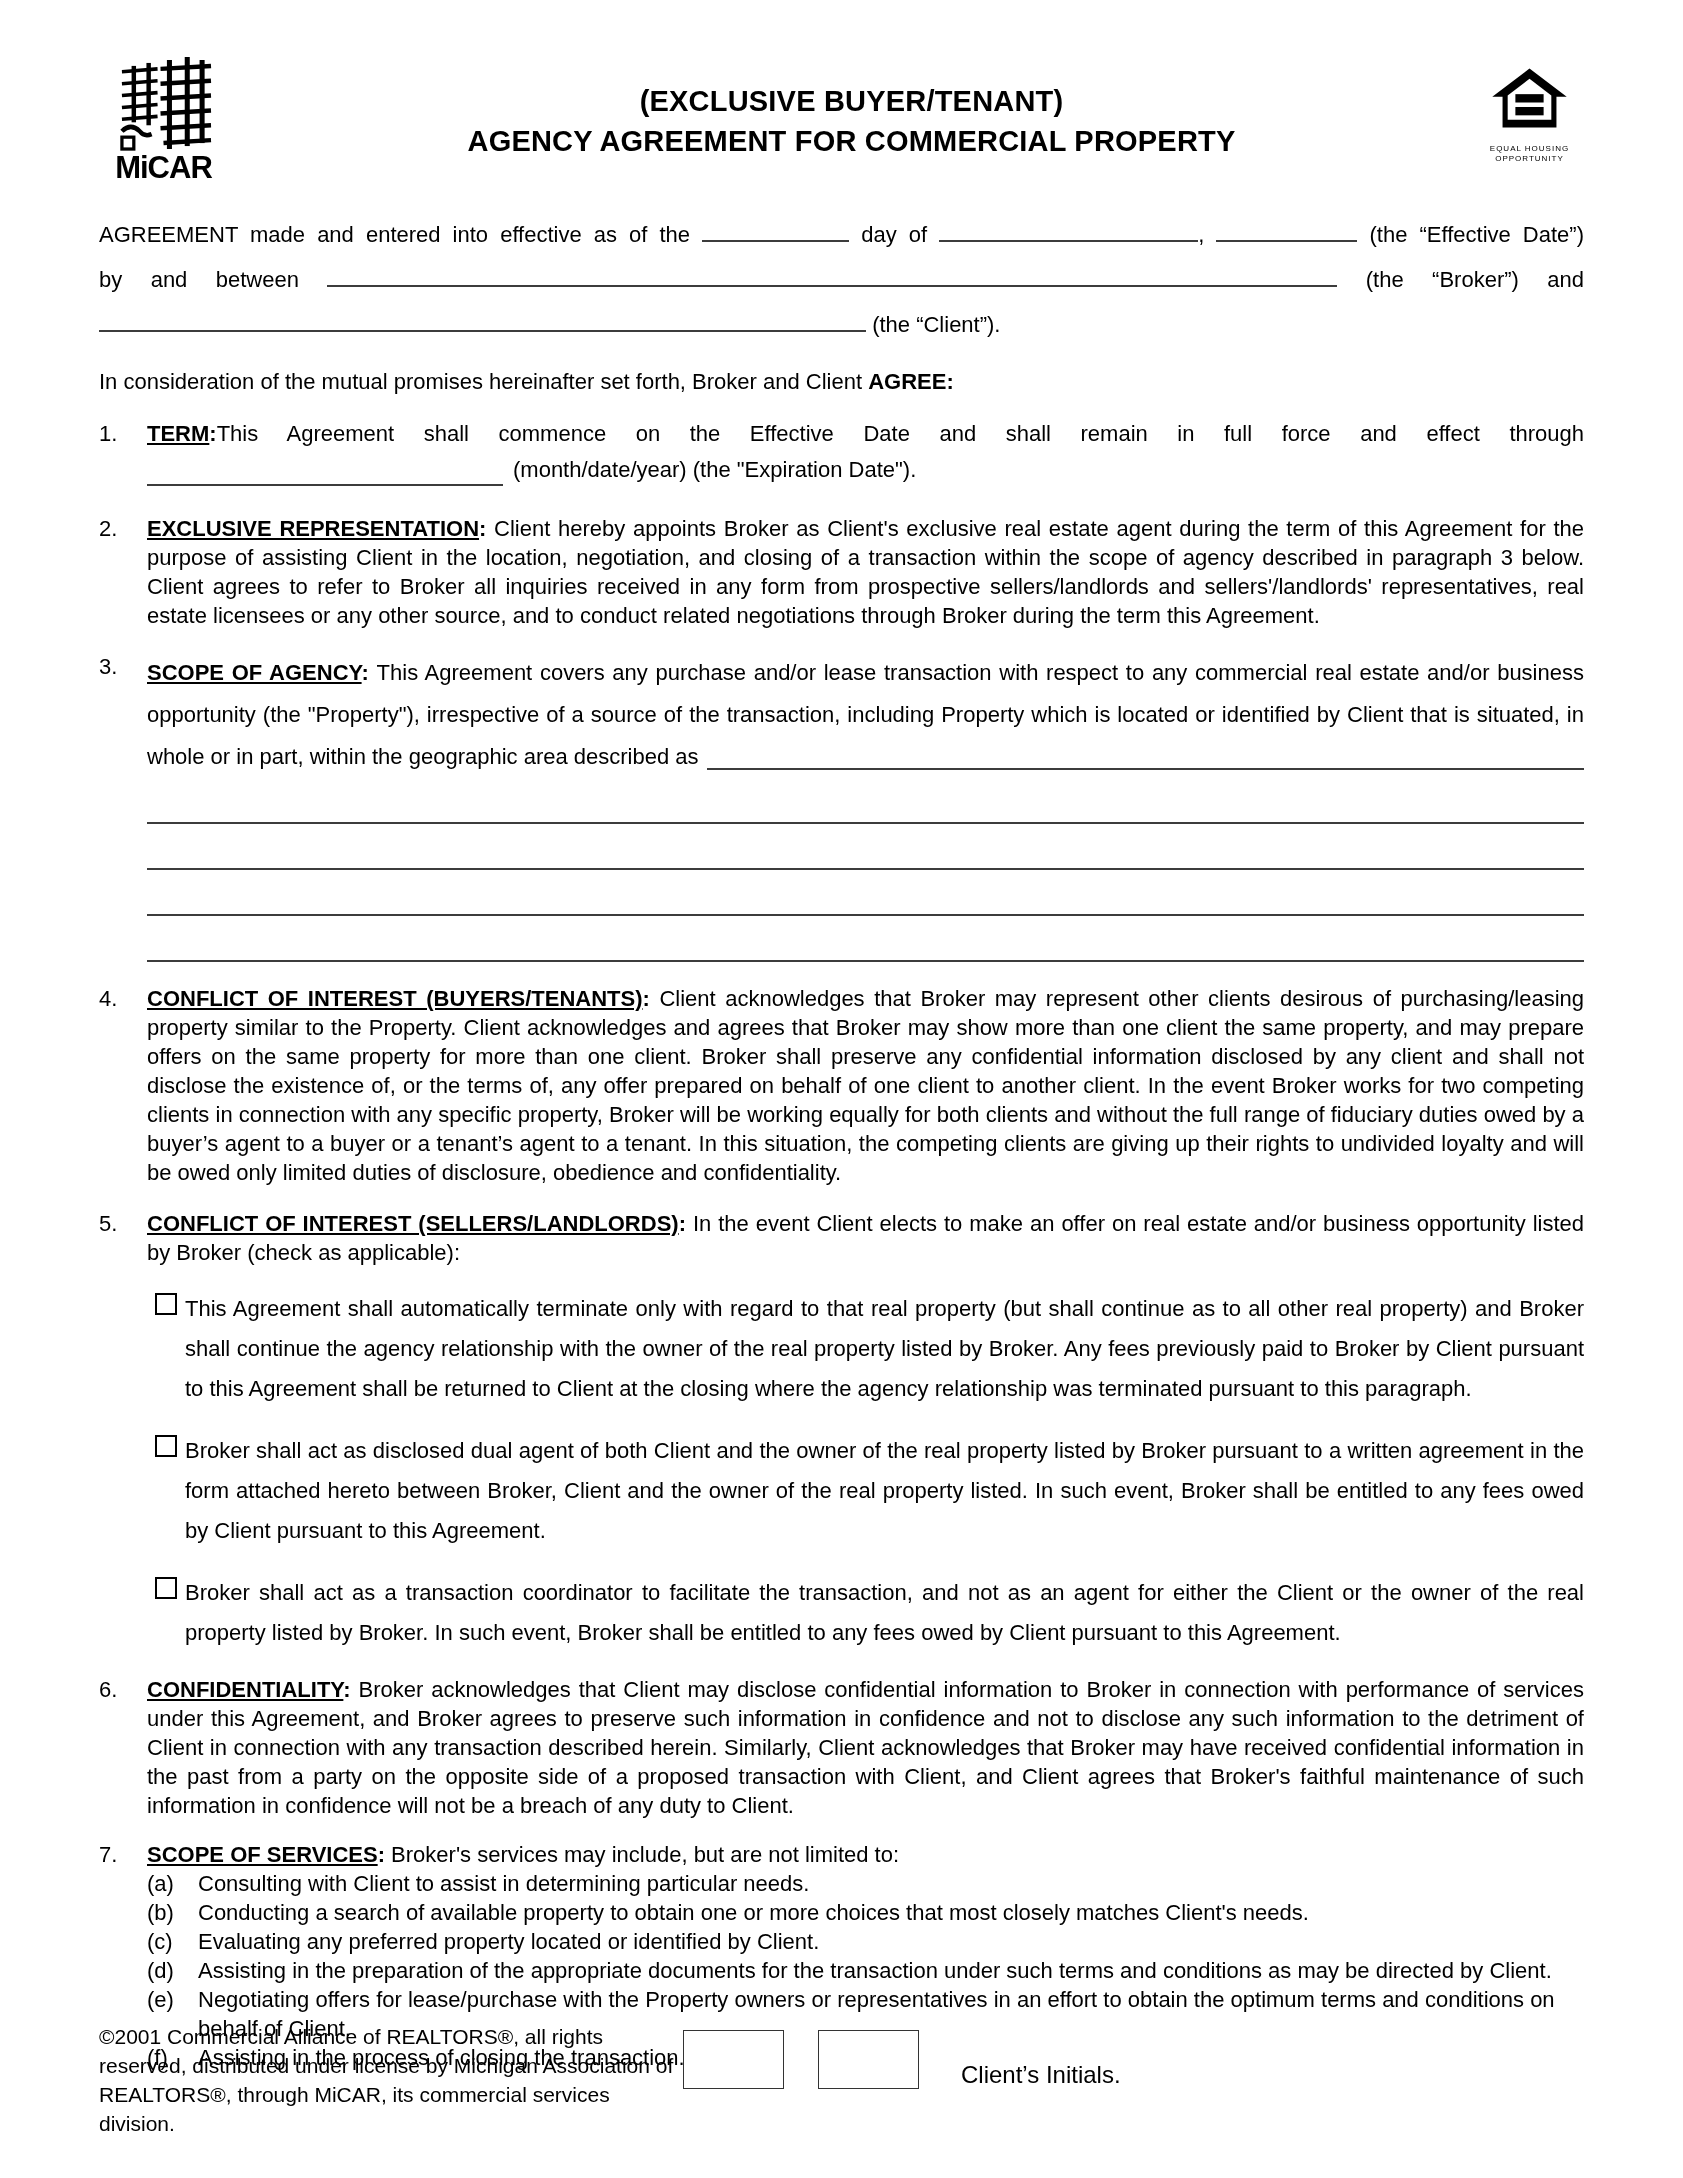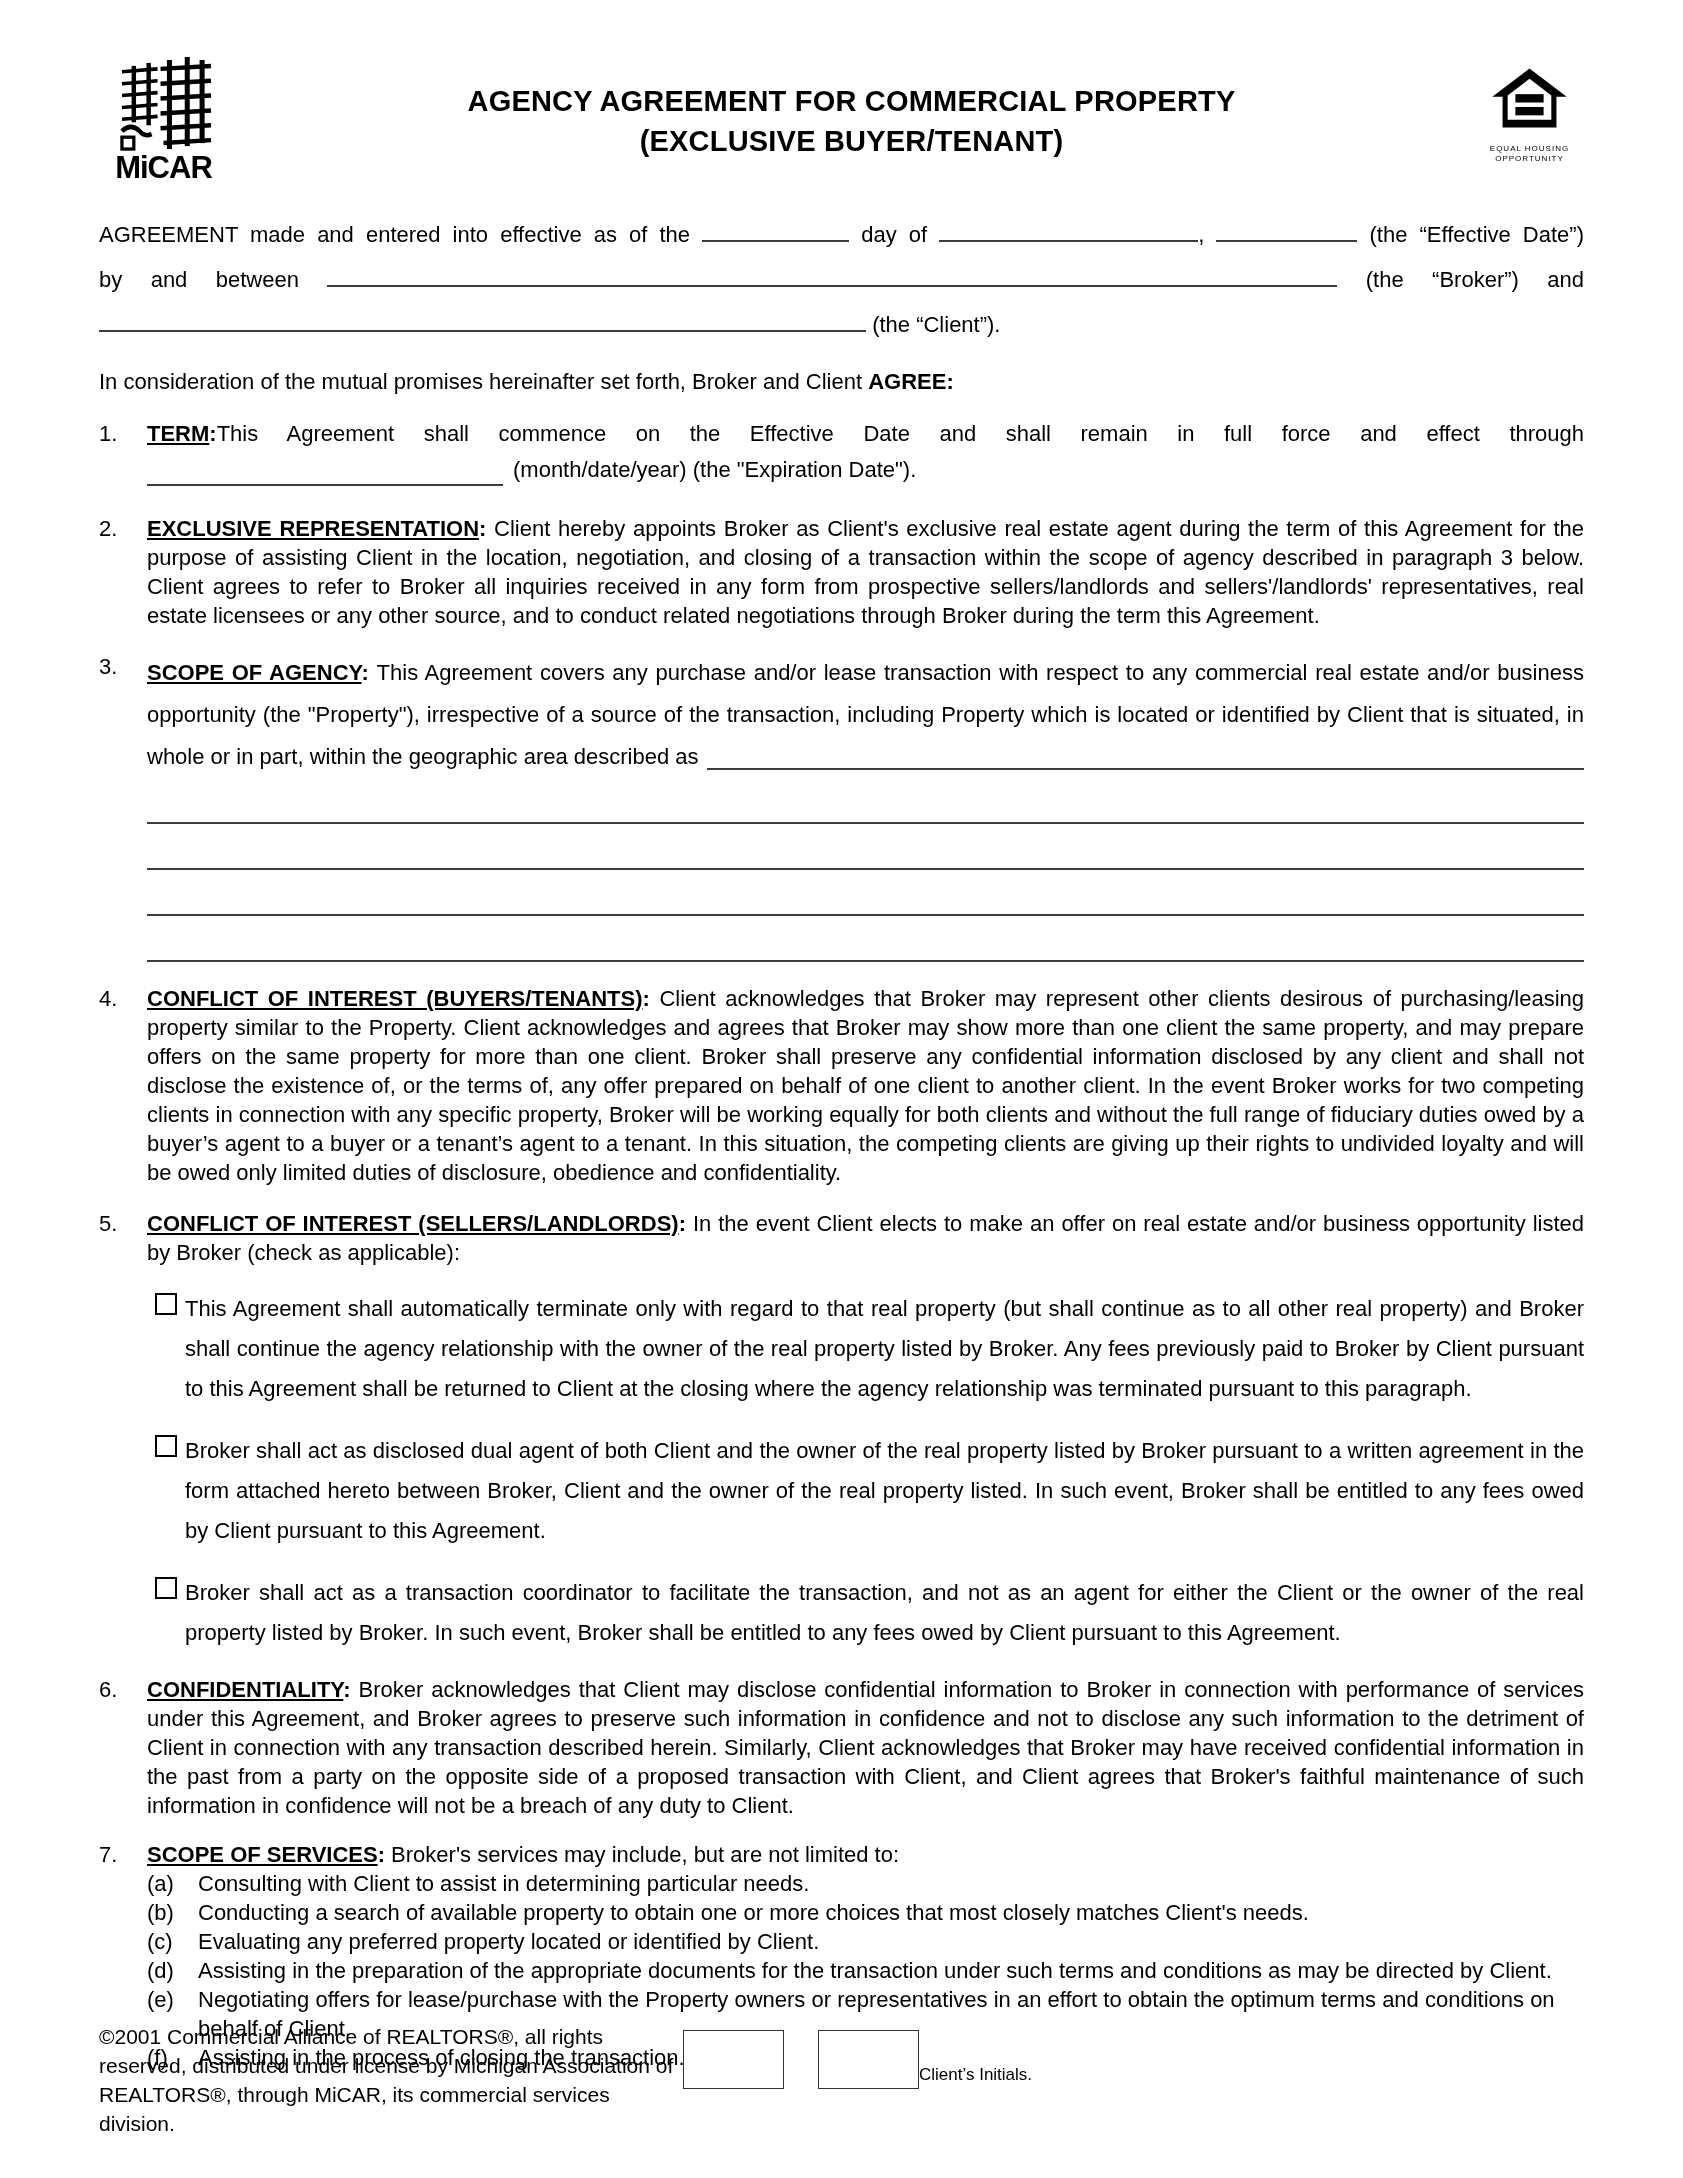--- a/index.html
+++ b/index.html
@@ -59,21 +59,21 @@
   .li-text { flex:1; line-height:29px; text-align:left; }
 
   body, .page { font-size:22px; }
 
   
   .footer { position:absolute; left:99px; right:99px; top:2022px; display:flex; justify-content:flex-start; align-items:flex-start; }
   .copyright { width:584px; font-size:21px; line-height:29px; text-align:left; }
   .init-group { display:flex; align-items:flex-end; padding-top:8px; }
   .init-box { width:99px; height:57px; border:1.5px solid #333; background:#fff; }
   .init-box + .init-box { margin-left:34px; }
-  .init-label { font-size:17px; line-height:24px; padding-bottom:2px; }
+  .init-label { margin-left:42px; font-size:24px; line-height:24px; padding-bottom:2px; }
 </style>
 </head>
 <body>
 
 <div class="page">
 
   <div class="hdr">
     <div class="micar">
       <span>
         <svg width="101" height="95" viewBox="0 0 68 64">
@@ -107,22 +107,22 @@
 
             <path d="M6 50 q6 -6 12 0 q3 4 8 2" stroke-width="3"></path>
             <rect x="6" y="54" width="8" height="8" stroke-width="2.2"></rect>
           </g>
         </svg>
       </span>
       <div class="micar-word">MiCAR</div>
     </div>
 
     <div class="title-wrap">
+      <div class="title-line">(EXCLUSIVE BUYER/TENANT)</div>
       <div class="title-line">AGENCY AGREEMENT FOR COMMERCIAL PROPERTY</div>
-      <div class="title-line">(EXCLUSIVE BUYER/TENANT)</div>
     </div>
 
     <div class="eho">
       <span>
         <svg width="77" height="71" viewBox="0 0 60 55">
           <path d="M30 1 L59 23 L51 23 L51 47 L9 47 L9 23 L1 23 Z" fill="#000"></path>
           <path d="M30 9 L47 22 L47 41 L13 41 L13 22 Z" fill="#fff"></path>
           <rect x="19" y="21" width="22" height="6.5" fill="#000"></rect>
           <rect x="19" y="31" width="22" height="6.5" fill="#000"></rect>
         </svg>

